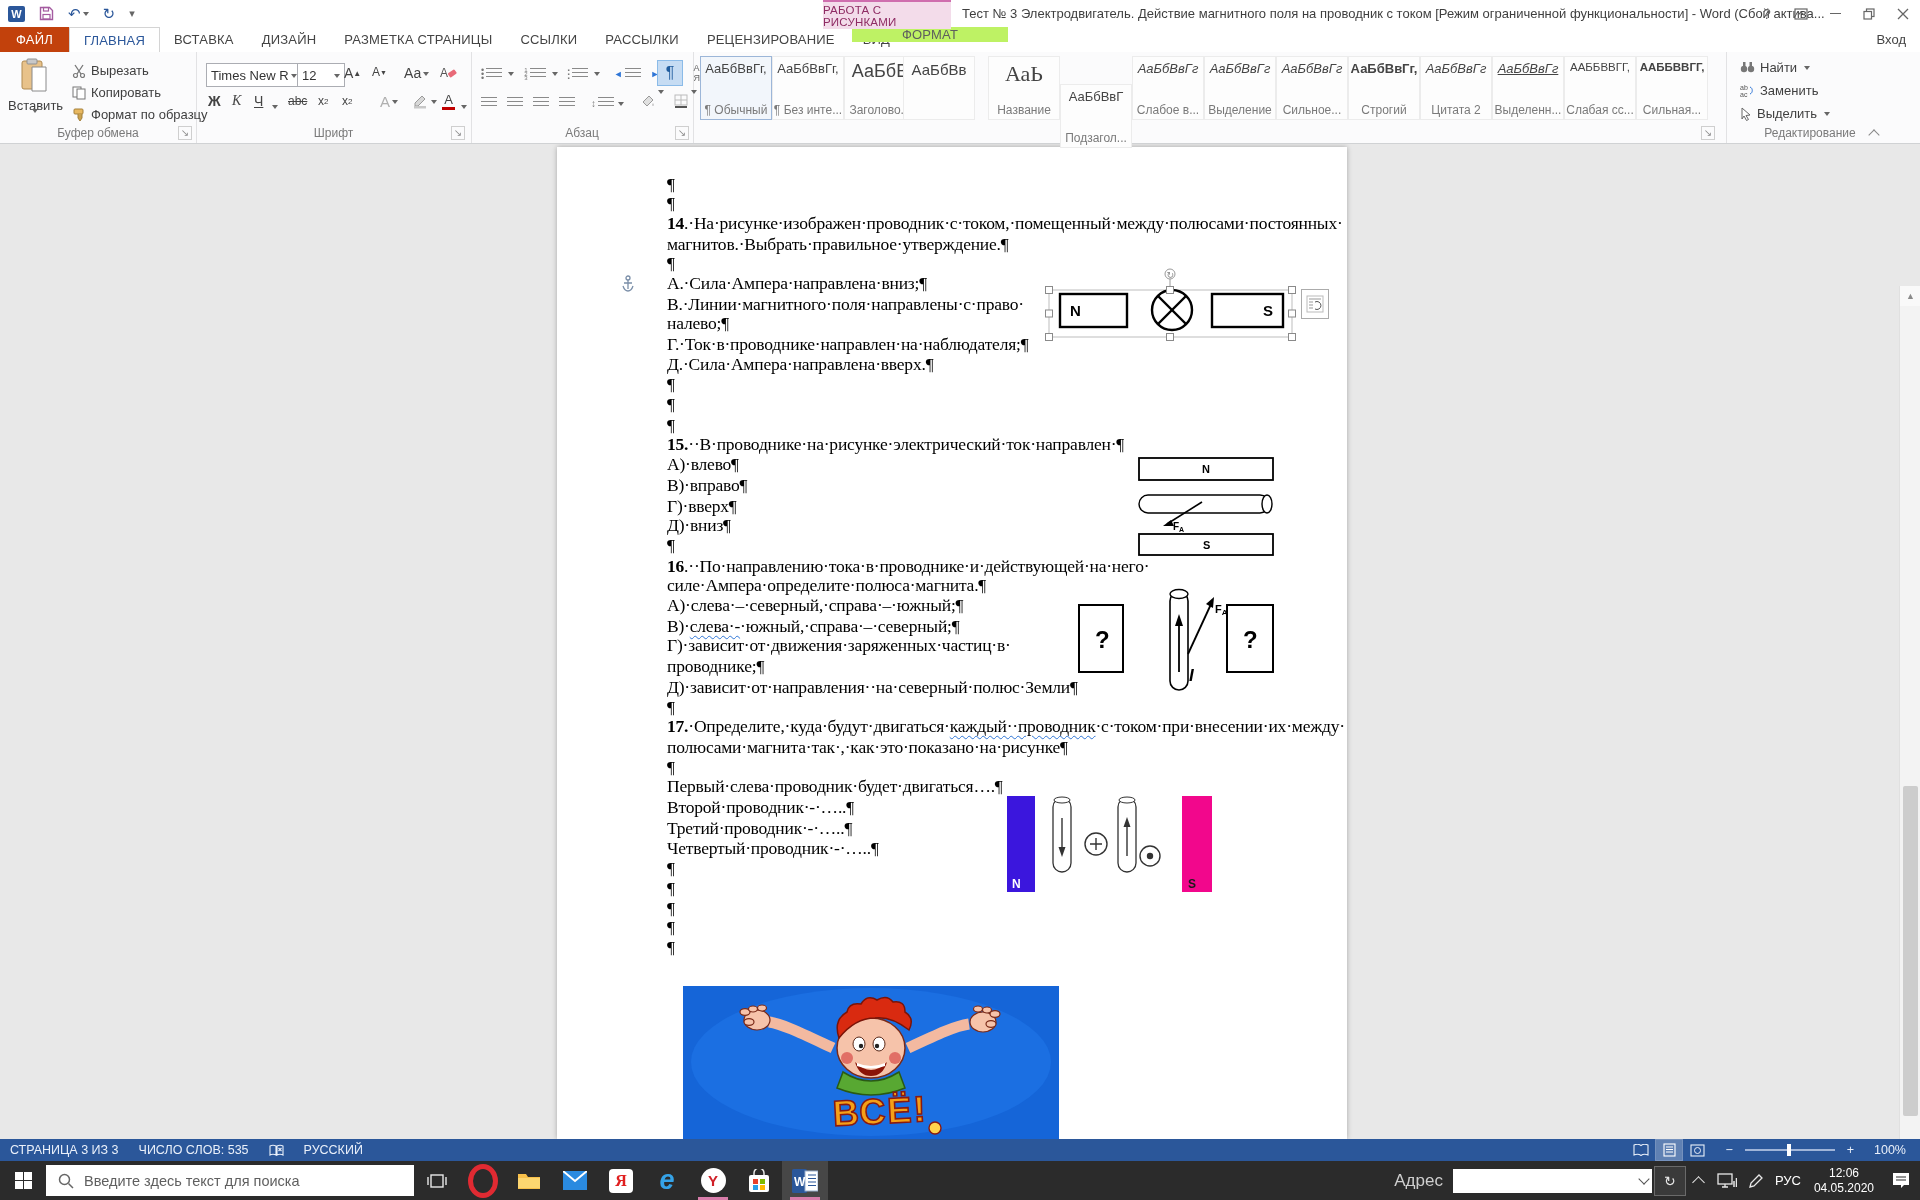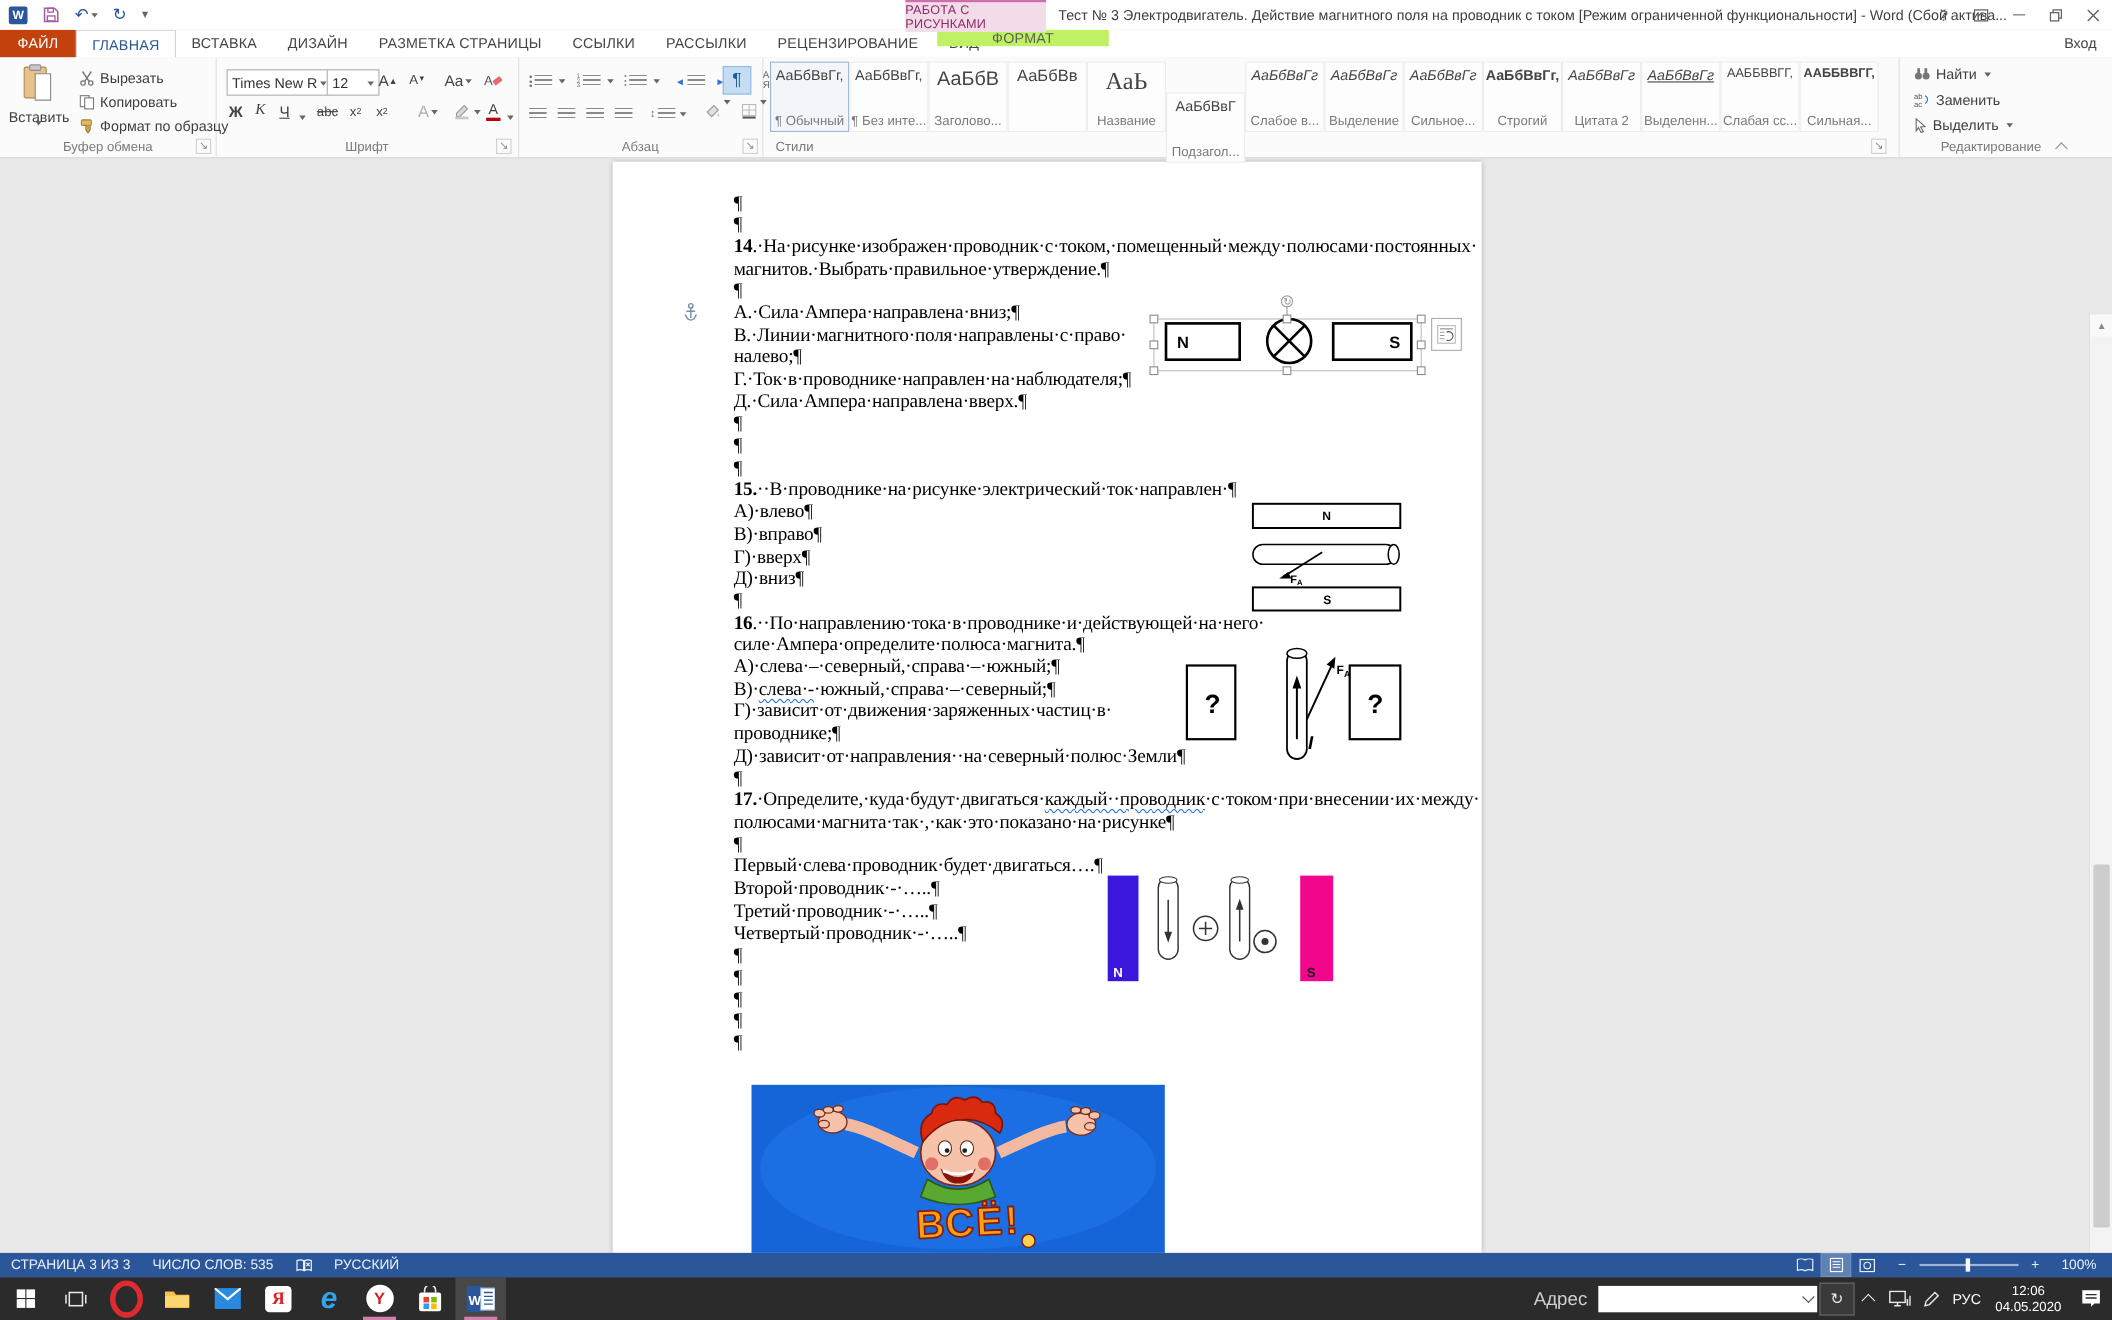--- a/index.html
+++ b/index.html
@@ -290,21 +290,21 @@
           <div class="slabel">¶ Обычный</div>
         </div>
         <div class="stylebox" style="left: 79px;">
           <div class="sample s-normal">АаБбВвГг,</div>
           <div class="slabel">¶ Без инте...</div>
         </div>
         <div class="stylebox" style="left: 151px;">
           <div class="sample s-h1">АаБбВ</div>
           <div class="slabel">Заголово...</div>
         </div>
-        <div class="stylebox" style="left: 223px; gap: 40px;">
+        <div class="stylebox" style="left: 210px; gap: 40px;">
           <div class="sample s-h2">АаБбВв</div>
           <div class="slabel">Заголово...</div>
         </div>
         <div class="stylebox" style="left: 295px;">
           <div class="sample s-title">АаЬ</div>
           <div class="slabel">Название</div>
         </div>
         <div class="stylebox" style="left: 367px; margin-top: 28px;">
           <div class="sample s-sub">АаБбВвГ</div>
           <div class="slabel">Подзагол...</div>
@@ -336,21 +336,20 @@
         <div class="stylebox" style="left: 871px;">
           <div class="sample s-caps">ААББВВГГ,</div>
           <div class="slabel">Слабая сс...</div>
         </div>
         <div class="stylebox" style="left: 943px;">
           <div class="sample s-caps-bold">ААББВВГГ,</div>
           <div class="slabel">Сильная...</div>
         </div>
       </div>
 
-    <div class="glabel" style="text-align:left;padding-left:12px">Стили</div>
     <div class="launcher" style="left:1008px">↘</div>
   </div>
 
   <div class="rgroup" style="left:1726px;width:168px;border-right:none">
     <div class="abs rsmall" style="left:14px;top:8px">
       <svg width="15" height="13" viewBox="0 0 15 13">
           <circle cx="4" cy="8" r="3.2" fill="#777"></circle>
           <circle cx="11" cy="8" r="3.2" fill="#777"></circle>
           <rect x="3" y="1" width="2.5" height="5" fill="#777"></rect>
           <rect x="9.5" y="1" width="2.5" height="5" fill="#777"></rect>
@@ -593,20 +592,27 @@
 
 <div class="abs" id="taskbar">
   <div class="tbbtn">
     <svg width="17" height="17" viewBox="0 0 17 17">
         <rect x="0" y="0" width="8" height="8" fill="#fff"></rect>
         <rect x="9" y="0" width="8" height="8" fill="#fff"></rect>
         <rect x="0" y="9" width="8" height="8" fill="#fff"></rect>
         <rect x="9" y="9" width="8" height="8" fill="#fff"></rect>
       </svg>
   </div>
+  <div id="searchbox">
+    <svg width="16" height="16" viewBox="0 0 16 16">
+        <circle cx="6.5" cy="6.5" r="5" fill="none" stroke="#666" stroke-width="1.5"></circle>
+        <line x1="10.5" y1="10.5" x2="15" y2="15" stroke="#666" stroke-width="1.5"></line>
+      </svg>
+    <span>Введите здесь текст для поиска</span>
+  </div>
   <div class="tbbtn">
     <svg width="20" height="18" viewBox="0 0 20 18">
         <rect x="4" y="3" width="12" height="12" fill="none" stroke="#e8e8e8" stroke-width="1.4"></rect>
         <path d="M1 5v8M19 5v8" stroke="#e8e8e8" stroke-width="1.4"></path>
       </svg>
   </div>
   <div class="tbbtn">
     <span style="width:20px;height:24px;border:5px solid #e02a32;border-radius:50%"></span>
   </div>
   <div class="tbbtn">

